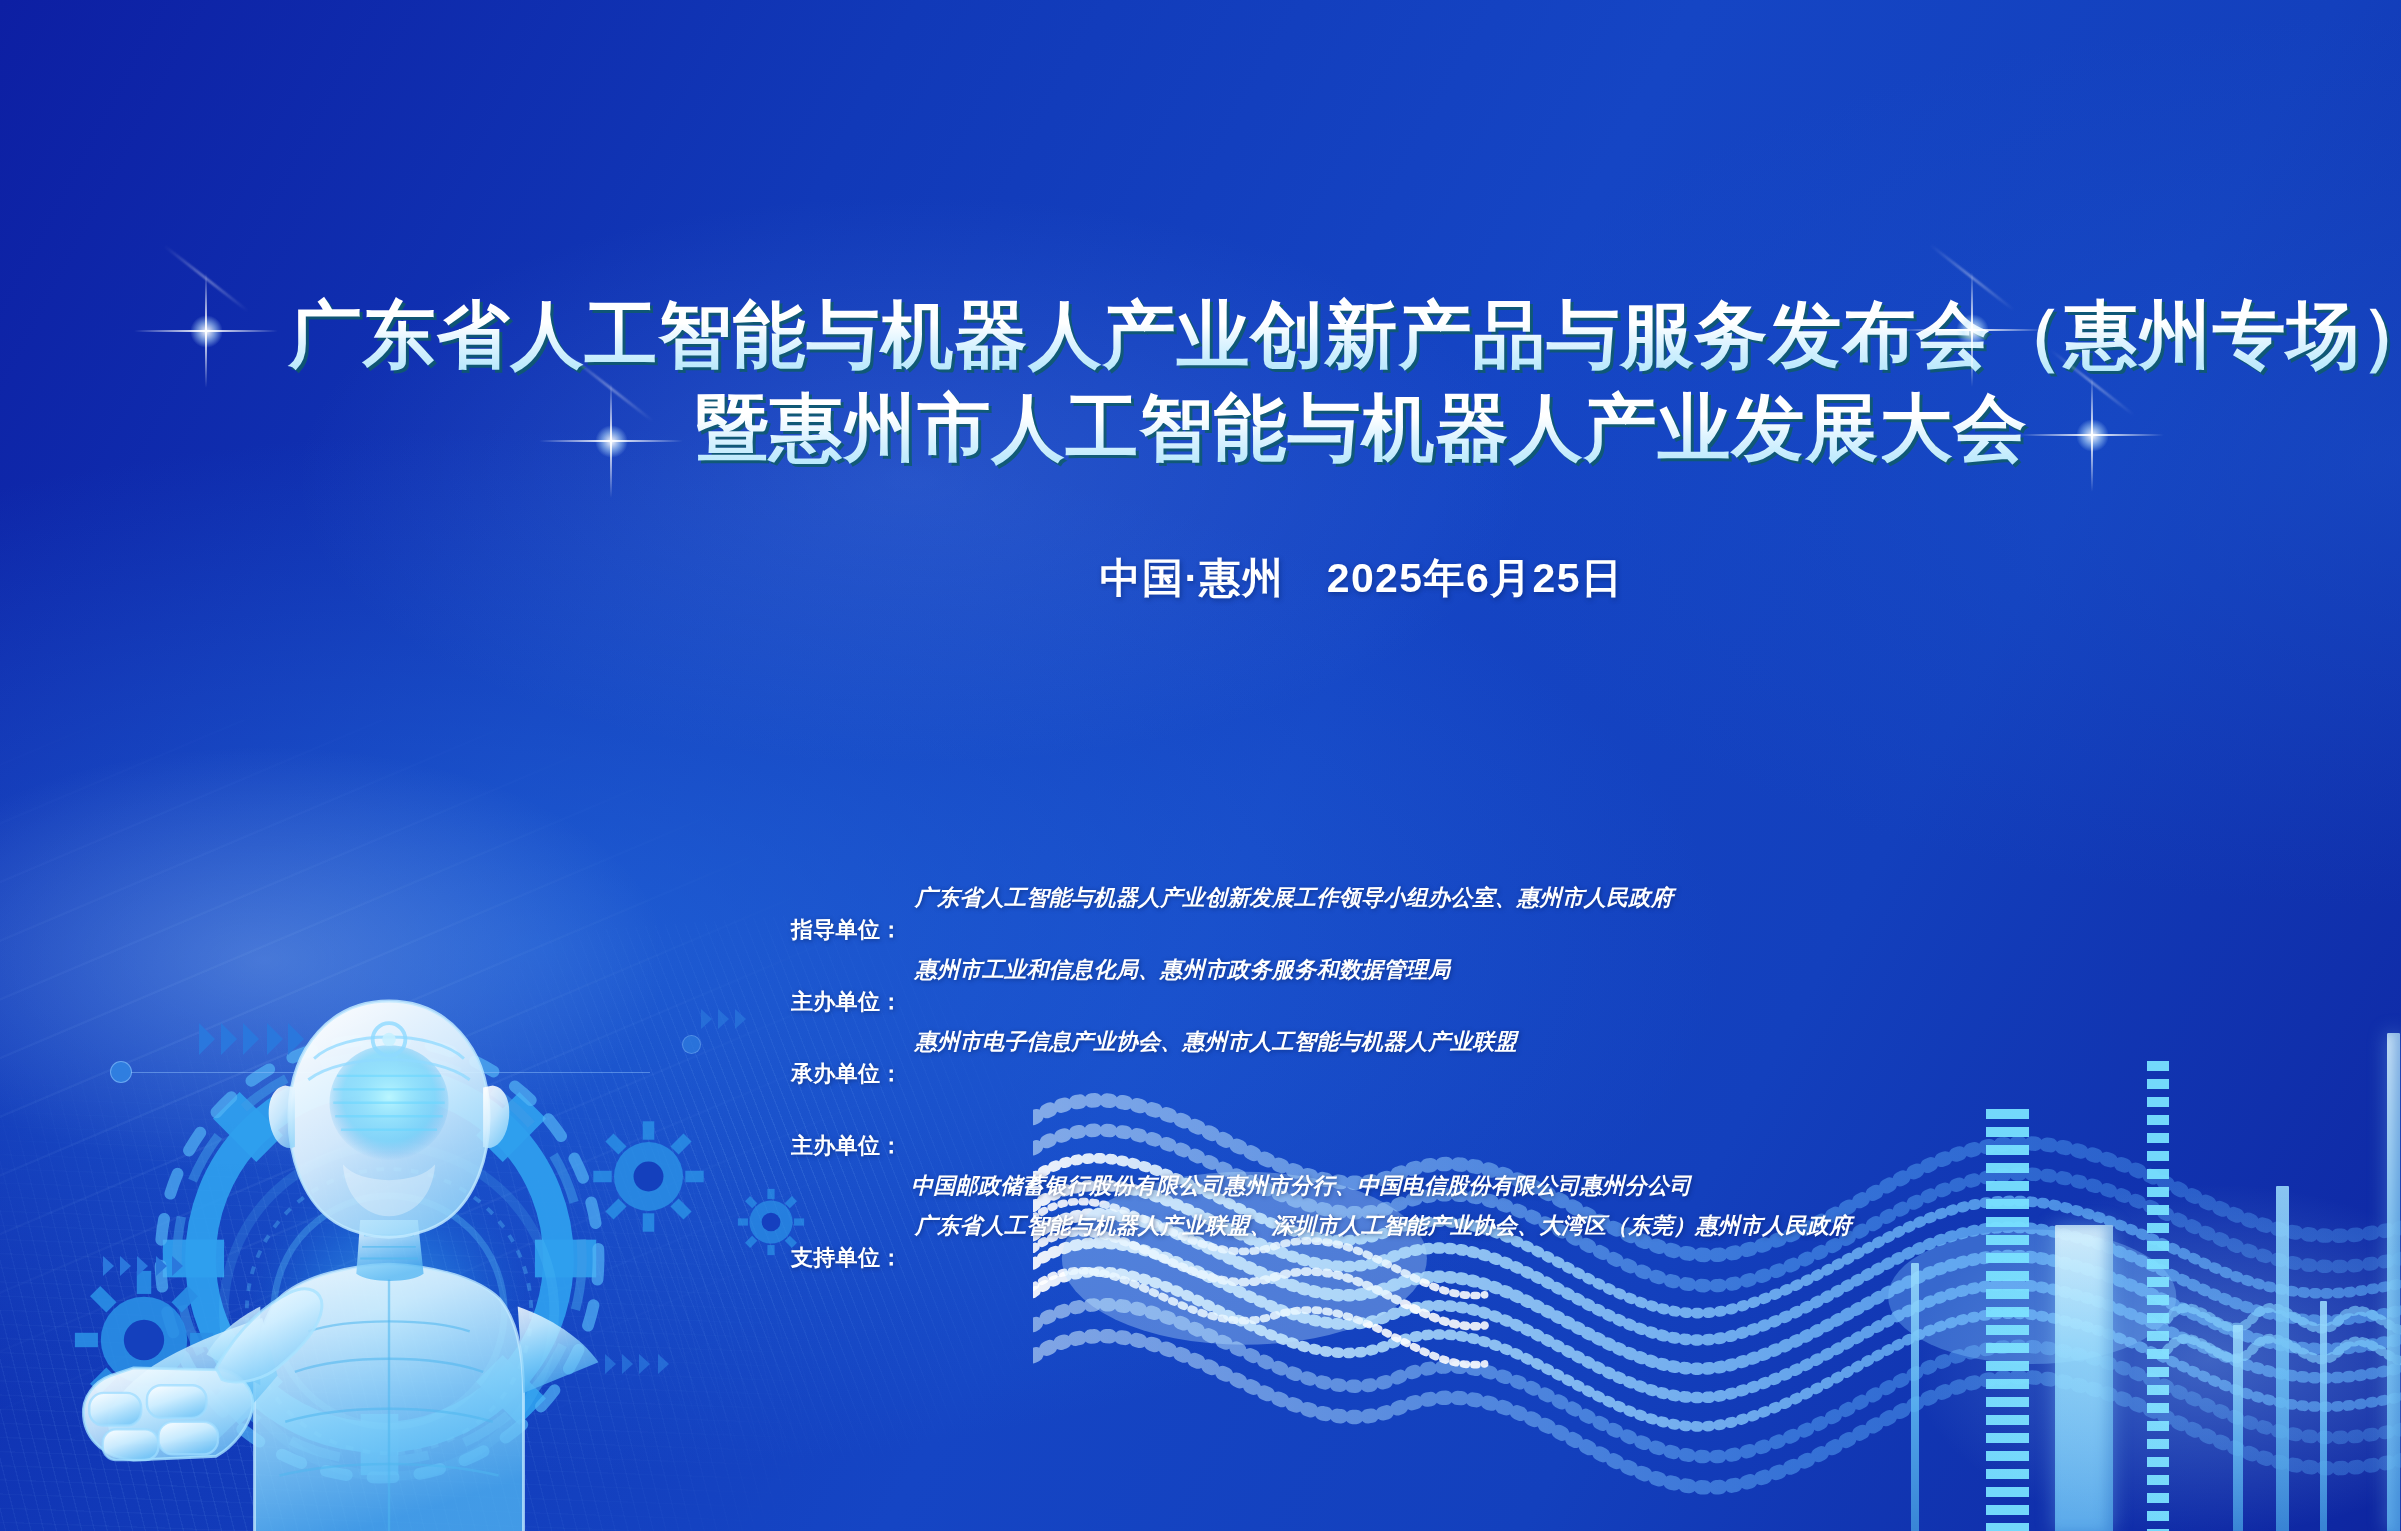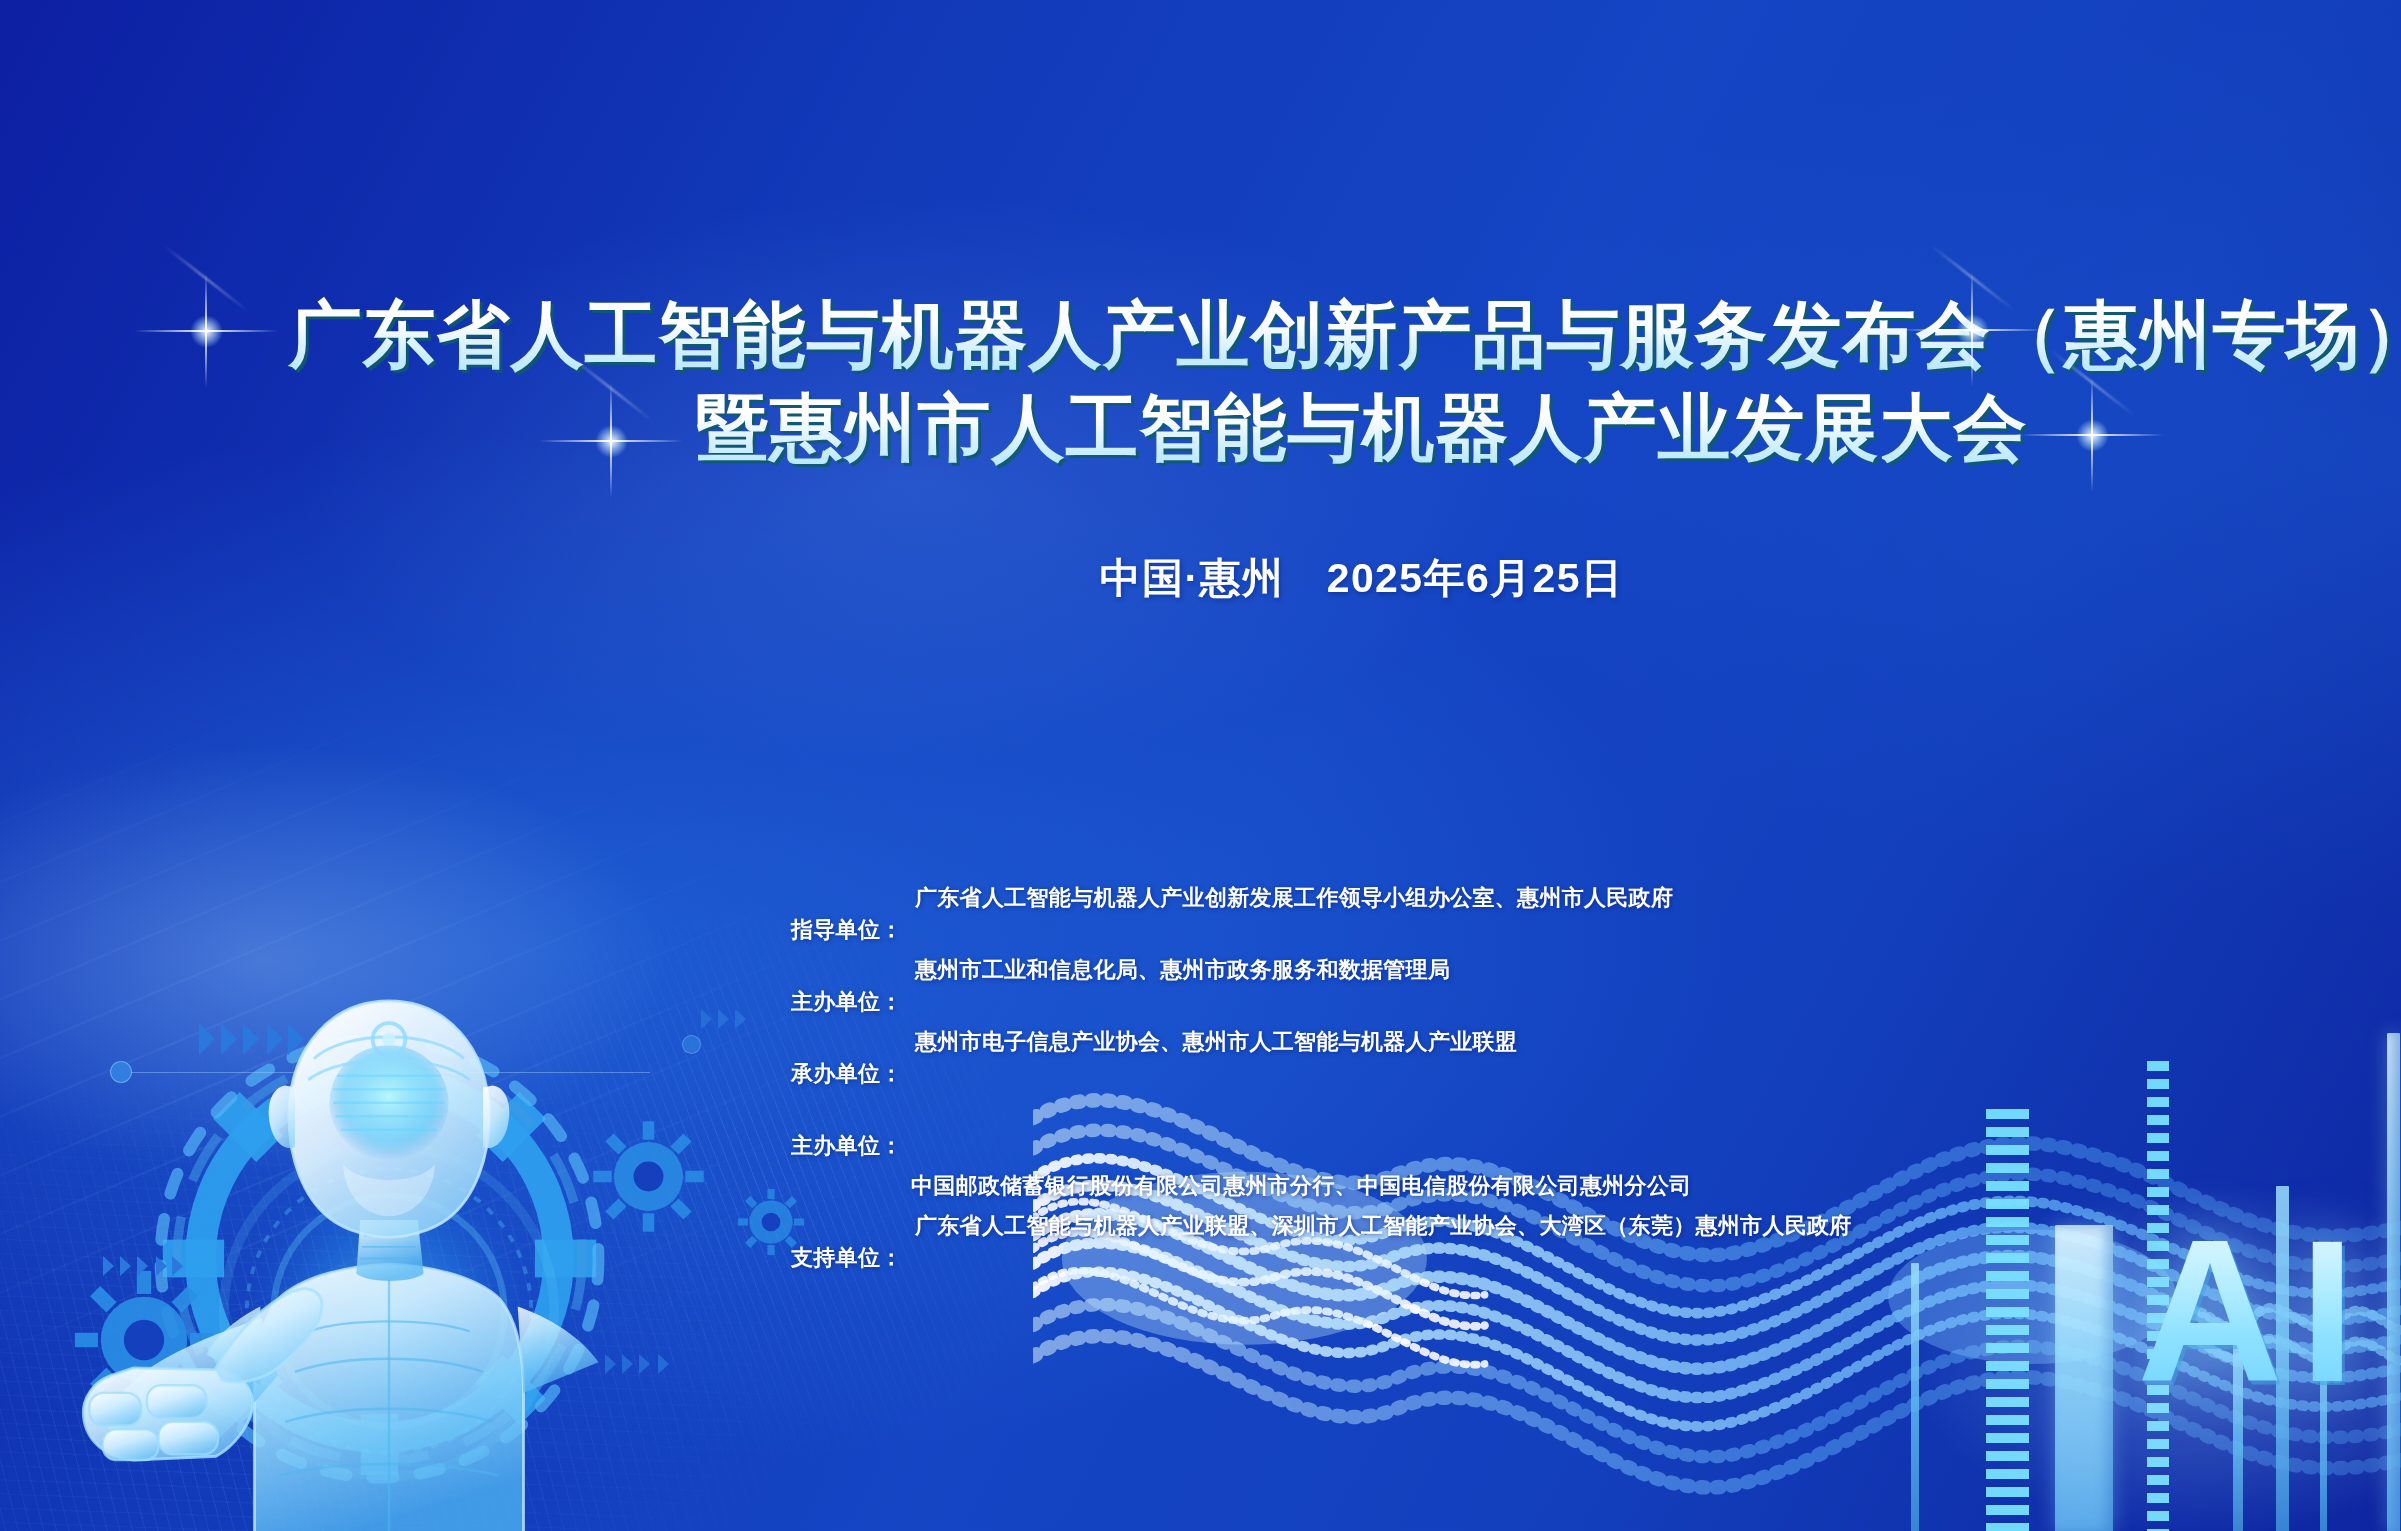--- a/index.html
+++ b/index.html
@@ -149,21 +149,21 @@
 
   .orgs{
     position:absolute;left:791px;top:878px;width:1633px;
     font-size:22px;line-height:1.82;font-weight:700;color:#ffffff;
     letter-spacing:0.3px;
     text-shadow:1px 1.4px 4.3px rgba(5,30,90,.55);
   }
   .org-row{display:flex;align-items:flex-start;white-space:nowrap;}
   .org-label{flex:0 0 auto;margin-top:32px;}
   .org-sep{flex:0 0 auto;width:12.5px;}
-  .org-value{flex:0 0 auto;}
+  .org-value{flex:0 0 auto;font-style:italic;}
   .org-row.cont .org-indent{flex:0 0 auto;width:120px;}
 </style>
 </head>
 <body>
 
 <div id="stage">
 
   <div class="layer">
     <div class="glow-center"></div>
     <div class="glow-bl"></div>
@@ -440,21 +440,20 @@
       <div class="bar seg" style="left:250px; width:22px; height:471px;"></div>
       <div class="bar thin" style="left:336px; width:9.6px; height:207px;"></div>
       <div class="bar thin" style="left:379px; width:12.5px; height:346px;"></div>
       <div class="bar thin" style="left:423px; width:6.7px; height:231px;"></div>
       <div class="bar glass" style="left:490px; width:12.5px; height:499px;"></div>
 
     </div>
 
     <div class="glow-ai"></div>
 
-    <div class="ai-logo">AI</div>
   </div>
 
   <div class="title-wrap">
     <div class="title-line t1">广东省人工智能与机器人产业创新产品与服务发布会（惠州专场）</div>
     <div class="title-line t2">暨惠州市人工智能与机器人产业发展大会</div>
   </div>
 
   <div class="sparkle" style="left:206px;top:331px;">
     <i class="core"></i>
       <i class="h"></i>

